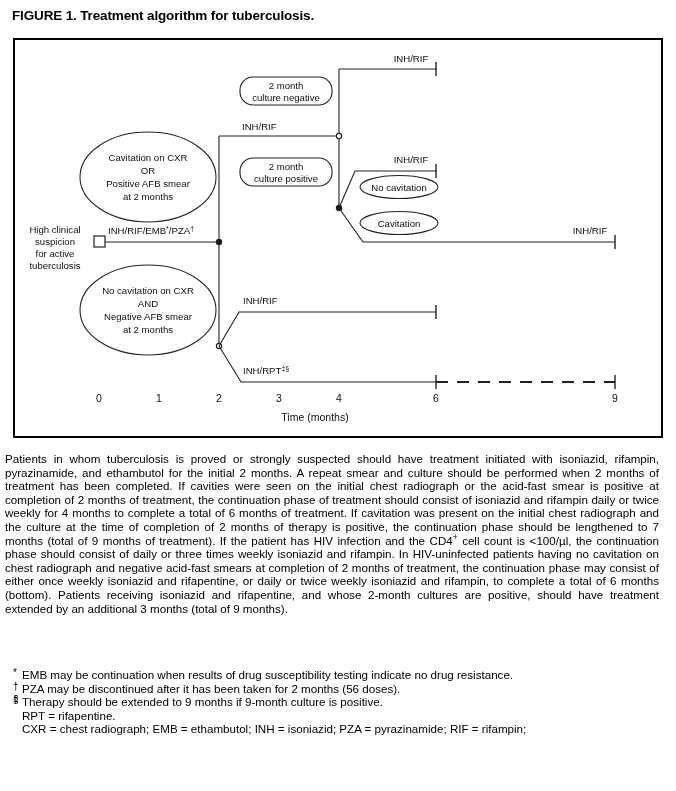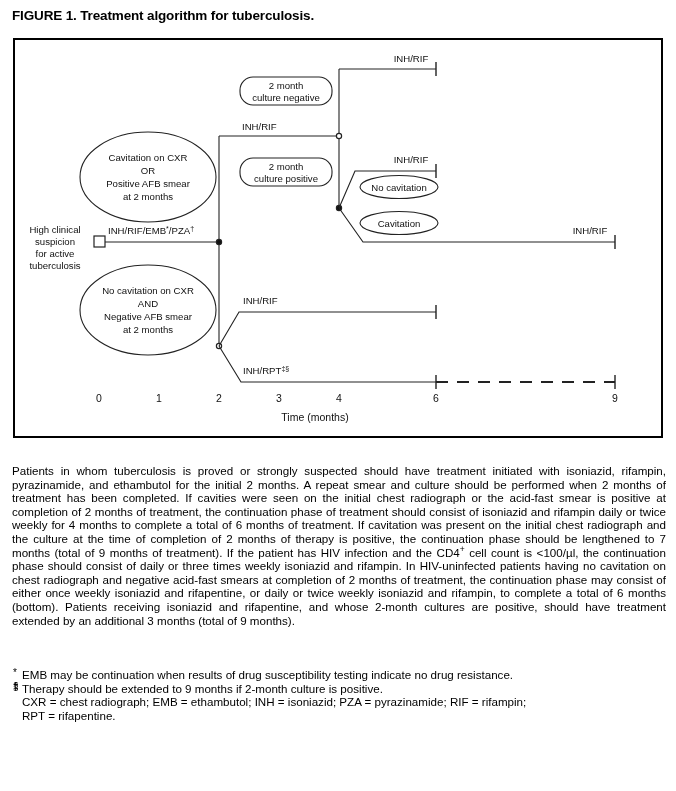--- a/index.html
+++ b/index.html
@@ -38,28 +38,27 @@
     height: 400px;
     border: 2.5px solid #000;
     box-sizing: border-box;
     background: #fff;
   }
   .diagram-frame svg {
     display: block;
   }
   .caption {
     position: absolute;
-    left: 12px;
+    left: 5px;
     top: 452px;
     width: 654px;
     font-size: 11.6px;
     line-height: 13.6px;
     text-align: justify;
     text-justify: inter-word;
-    margin-top: 12px;
   }
   .footnotes {
     position: absolute;
     left: 13px;
     top: 668px;
     width: 654px;
     font-size: 11.6px;
     line-height: 13.6px;
   }
   .fn {
@@ -199,20 +198,20 @@
 
         <text class="axislabel" text-anchor="middle" x="300" y="381">Time (months)</text>
       </g>
     </svg>
   </div>
 
   <div class="caption"><span>Patients in whom tuberculosis is proved or strongly suspected should have treatment initiated with isoniazid, rifampin, pyrazinamide, and ethambutol for the initial 2 months. A repeat smear and culture should be performed when 2 months of treatment has been completed. If cavities were seen on the initial chest radiograph or the acid-fast smear is positive at completion of 2 months of treatment, the continuation phase of treatment should consist of isoniazid and rifampin daily or twice weekly for 4 months to complete a total of 6 months of treatment. If cavitation was present on the initial chest radiograph and the culture at the time of completion of 2 months of therapy is positive, the continuation phase should be lengthened to 7 months (total of 9 months of treatment). If the patient has HIV infection and the CD4</span><sup class="mk">+</sup><span> cell count is &lt;100/µl, the continuation phase should consist of daily or three times weekly isoniazid and rifampin. In HIV-uninfected patients having no cavitation on chest radiograph and negative acid-fast smears at completion of 2 months of treatment, the continuation phase may consist of either once weekly isoniazid and rifapentine, or daily or twice weekly isoniazid and rifampin, to complete a total of 6 months (bottom). Patients receiving isoniazid and rifapentine, and whose 2-month cultures are positive, should have treatment extended by an additional 3 months (total of 9 months).</span></div>
 
   <div class="footnotes">
     <div class="fn"><span class="marker">*</span><span>EMB may be continuation when results of drug susceptibility testing indicate no drug resistance.</span></div>
-    <div class="fn"><span class="marker">†</span></div>
+    <div class="fn"><span class="marker">†</span><span>PZA may be discontinued after it has been taken for 2 months (56 doses).</span></div>
     <div class="fn"><span class="marker">‡</span></div>
-    <div class="fn"><span class="marker">§</span><span>Therapy should be extended to 9 months if 2-month culture is positive.</span></div>
+    <div class="fn"><span class="marker">§</span><span>Therapy should be extended to 9 months if 9-month culture is positive.</span></div>
+    <div class="fn abbrev">RPT = rifapentine.</div>
     <div class="fn abbrev">CXR = chest radiograph; EMB = ethambutol; INH = isoniazid; PZA = pyrazinamide; RIF = rifampin;</div>
-    <div class="fn abbrev">RPT = rifapentine.</div>
   </div>
 
 </div>
 
 </body></html>

